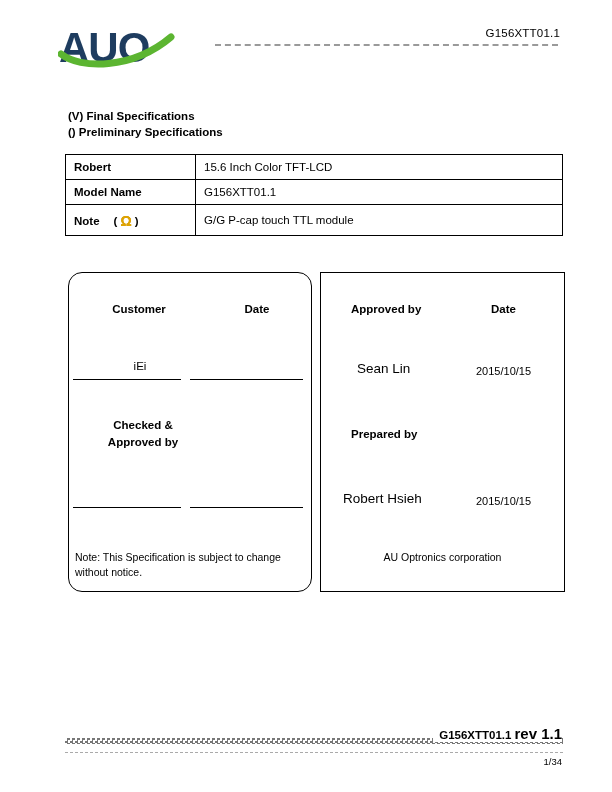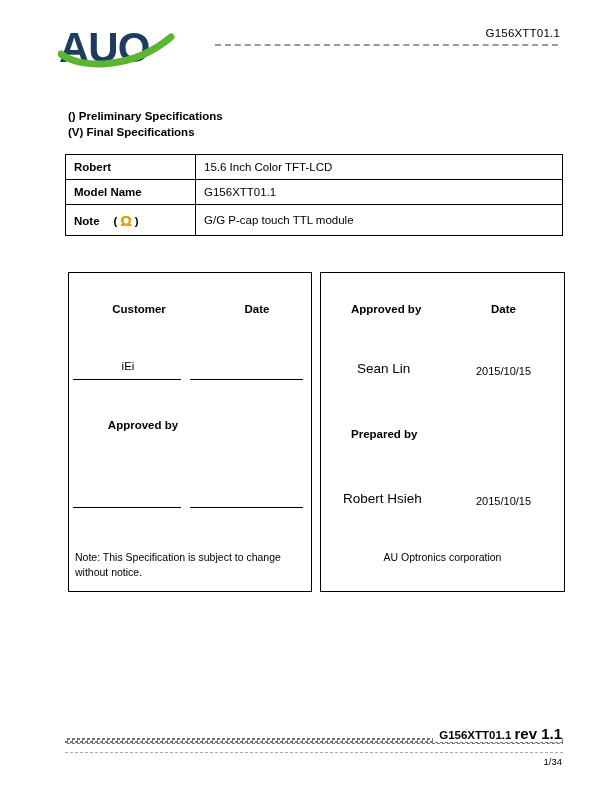--- a/index.html
+++ b/index.html
@@ -32,28 +32,28 @@
   .spec-table tr.tall td{height:22px;}
   .paren{font-weight:bold;}
   .paren.open{margin-left:14px;}
   .note-icon{
     display:inline-block;color:#e0a500;font-weight:bold;font-size:14px;
     margin:0 3px;transform:translateY(1px);text-shadow:0 0 0 #b97f00;
   }
 
   
   .sigbox{border:1.5px solid #000;background:#fff;}
-  .sigbox.left{left:68px;top:272px;width:242px;height:318px;}
+  .sigbox.left{left:68px;top:272px;width:242px;height:318px;border-radius:14px;}
   .sigbox.right{left:320px;top:272px;width:243px;height:318px;}
   .sigbox .h{position:absolute;font-weight:bold;font-size:11.5px;}
   .sigbox .uline{position:absolute;border-bottom:1.5px solid #000;height:0;}
 
   .cust-h1{left:0;top:30px;width:140px;text-align:center;}
   .cust-h2{left:138px;top:30px;width:100px;text-align:center;}
-  .cust-name{position:absolute;left:0;top:87px;width:118px;text-align:center;font-size:11.5px;}
+  .cust-name{position:absolute;left:12px;top:87px;width:118px;text-align:center;font-size:11.5px;}
   .u1{left:4px;top:106px;width:108px;}
   .u2{left:121px;top:106px;width:113px;}
   .checked{position:absolute;left:0;top:144px;width:148px;text-align:center;font-weight:bold;font-size:11.5px;line-height:1.45;}
   .u3{left:4px;top:234px;width:108px;}
   .u4{left:121px;top:234px;width:113px;}
   .box-note{position:absolute;left:6px;top:277px;width:228px;font-size:10.5px;line-height:1.4;}
 
   .appr-h1{left:30px;top:30px;}
   .appr-h2{left:170px;top:30px;}
   .appr-name{position:absolute;left:36px;top:88px;font-size:13.5px;}
@@ -86,22 +86,22 @@
   <div class="abs logo">
     <svg width="120" height="52" viewBox="0 0 120 52">
       <text x="1" y="38" font-family="'Liberation Sans', sans-serif" font-size="42" font-weight="bold" letter-spacing="-1" fill="#1e3c5f">AUO</text>
       <path d="M3 30 C 22 45, 74 46, 113 13" stroke="#5cb531" stroke-width="7" fill="none" stroke-linecap="round"></path>
     </svg>
   </div>
   <div class="abs doc-num-top">G156XTT01.1</div>
   <div class="abs header-dash"></div>
 
   <div class="abs spec-status">
+    <div>(V) Final Specifications</div>
     <div>() Preliminary Specifications</div>
-    <div>(V) Final Specifications</div>
   </div>
 
   <table class="spec-table">
     <tbody>
         <tr>
       <td class="lbl">Robert</td>
       <td class="val">15.6 Inch Color TFT-LCD</td>
     </tr>
     <tr>
       <td class="lbl">Model Name</td>
@@ -116,20 +116,21 @@
   </tbody>
     </table>
 
   <div class="abs sigbox left">
     <span class="h cust-h1">Customer</span>
     <span class="h cust-h2">Date</span>
     <span class="cust-name">iEi</span>
     <div class="uline u1"></div>
     <div class="uline u2"></div>
     <div class="checked">
+      <div>Checked &amp;</div>
       <div>Approved by</div>
     </div>
     <div class="uline u3"></div>
     <div class="uline u4"></div>
     <div class="box-note">Note: This Specification is subject to change without notice.</div>
   </div>
 
   <div class="abs sigbox right">
     <span class="h appr-h1">Approved by</span>
     <span class="h appr-h2">Date</span>

